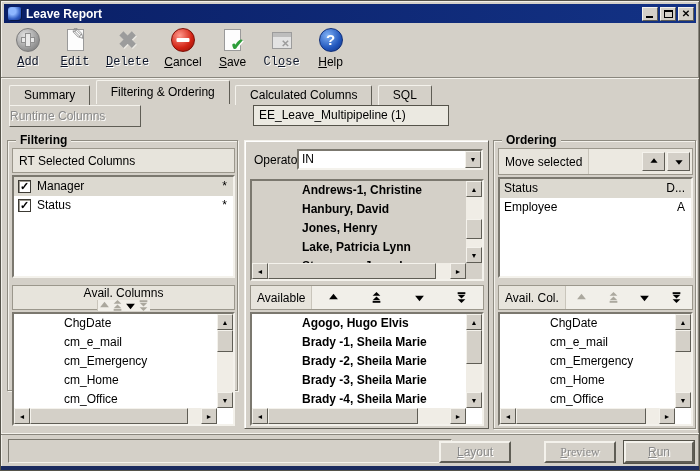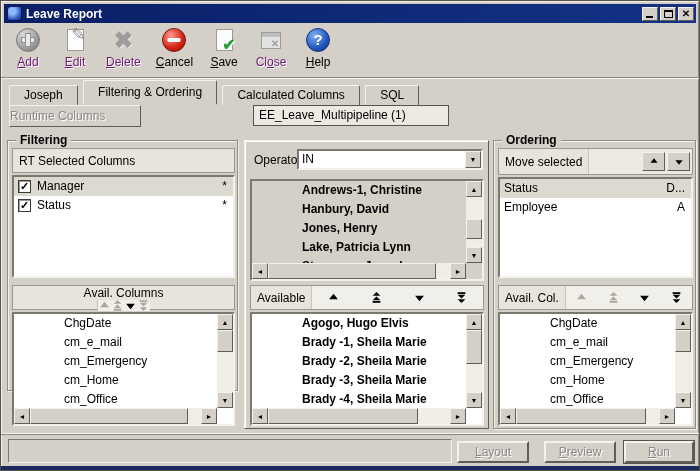--- a/index.html
+++ b/index.html
@@ -29,21 +29,21 @@
                  align-items:center; justify-content:center; font-size:10px; font-weight:bold; line-height:1; }
 
   
   .toolbar { position:absolute; left:4px; top:24px; right:4px; height:52px;
              display:flex; align-items:flex-start; gap:9px; padding-left:4px; }
   .tbtn { display:flex; flex-direction:column; align-items:center; gap:1px;
           min-width:38px; padding:1px 3px; cursor:default; }
   .tbtn .glyphbox { width:28px; height:28px; position:relative;
                     display:flex; align-items:center; justify-content:center; }
   .tbtn .cap { font-size:12px; }
-  .tbtn.disabled .cap { color:#701a75; text-shadow:1px 1px 0 #ffffff; }
+  .tbtn.disabled .cap { color:#0f172a; text-shadow:1px 1px 0 #ffffff;font-family:Liberation Mono, monospace; }
   .toolbar-sep { position:absolute; left:0; right:0; top:76px; height:2px;
                  border-top:1px solid #8a877e; border-bottom:1px solid #f4f2ec; }
 
   
   .i-circle { width:24px; height:24px; border-radius:50%; position:relative; }
   .i-add { background:radial-gradient(circle at 35% 30%, #e2e2e2, #9a9a9a 62%, #6d6d6d);
            border:1px solid #7c7c7c; }
   .i-add::before, .i-add::after { content:""; position:absolute; background:#e9e9e9;
            box-shadow:0 0 0 1px #8f8f8f; left:50%; top:50%; }
   .i-add::before { width:12px; height:4px; transform:translate(-50%,-50%); }
@@ -221,21 +221,21 @@
     <div class="tbtn">
       <div class="glyphbox">
           <div class="i-circle i-help"></div>
         </div>
       <div class="cap"><u>H</u>elp</div>
     </div>
   </div>
   <div class="toolbar-sep"></div>
 
   <div class="tabs-row">
-    <div class="tab">Joseph</div>
+    <div class="tab">Summary</div>
     <div class="tab active">Filtering &amp; Ordering</div>
     <div class="tab">Calculated Columns</div>
     <div class="tab">SQL</div>
   </div>
 
   <div class="subtabs-row">
     <div class="subtab-btn" style="left:8px;width:132px;">Runtime Columns</div>
     <div class="pipeline-box">EE_Leave_Multipipeline (1)</div>
   </div>
 
@@ -504,18 +504,18 @@
       <div class="hsb">
         <div class="sbb lf">◄</div>
         <div class="hthumb" style="left:16px; width:130px;"></div>
         <div class="sbb rt">►</div>
       </div>
     </div>
   </div>
 
   <div class="footer-sep"></div>
   <div class="status-recess"></div>
-  <div class="fbtn disabled" style="left:456px;text-align:center;"><u>L</u>ayout</div>
-  <div class="fbtn disabled" style="left:543px;"><u>P</u>review</div>
+  <div class="fbtn disabled" style="left:438px;text-align:center;"><u>L</u>ayout</div>
+  <div class="fbtn disabled" style="left:543px;font-family:Liberation Serif, serif;"><u>P</u>review</div>
   <div class="fbtn default disabled" style="left:623px; width:70px;"><u>R</u>un</div>
   <div class="bottom-strip"></div>
 
 </div>
 
 </body></html>

